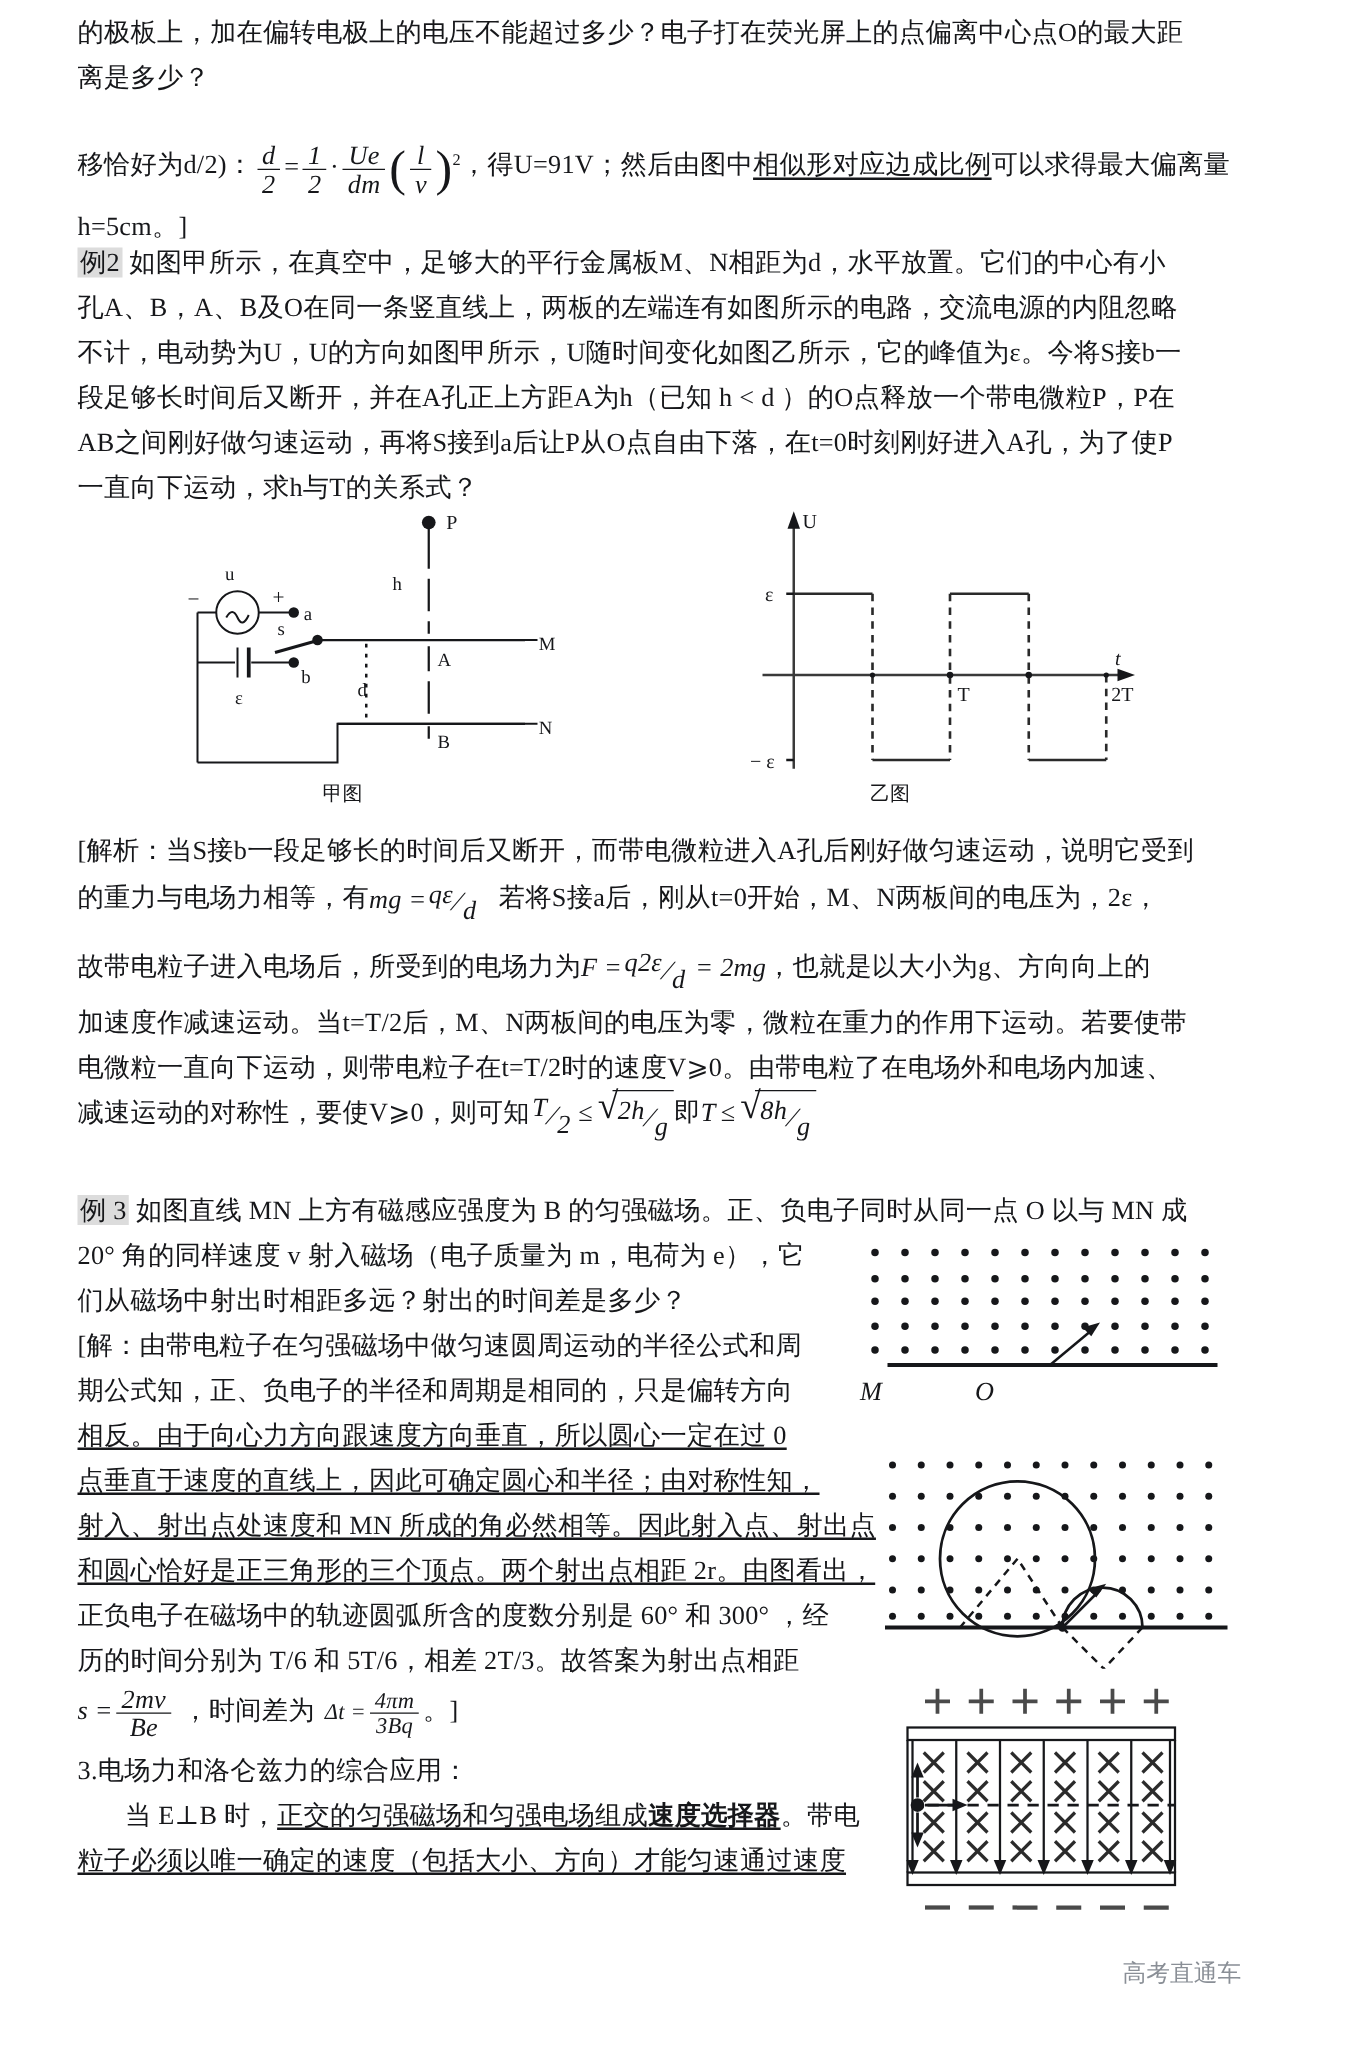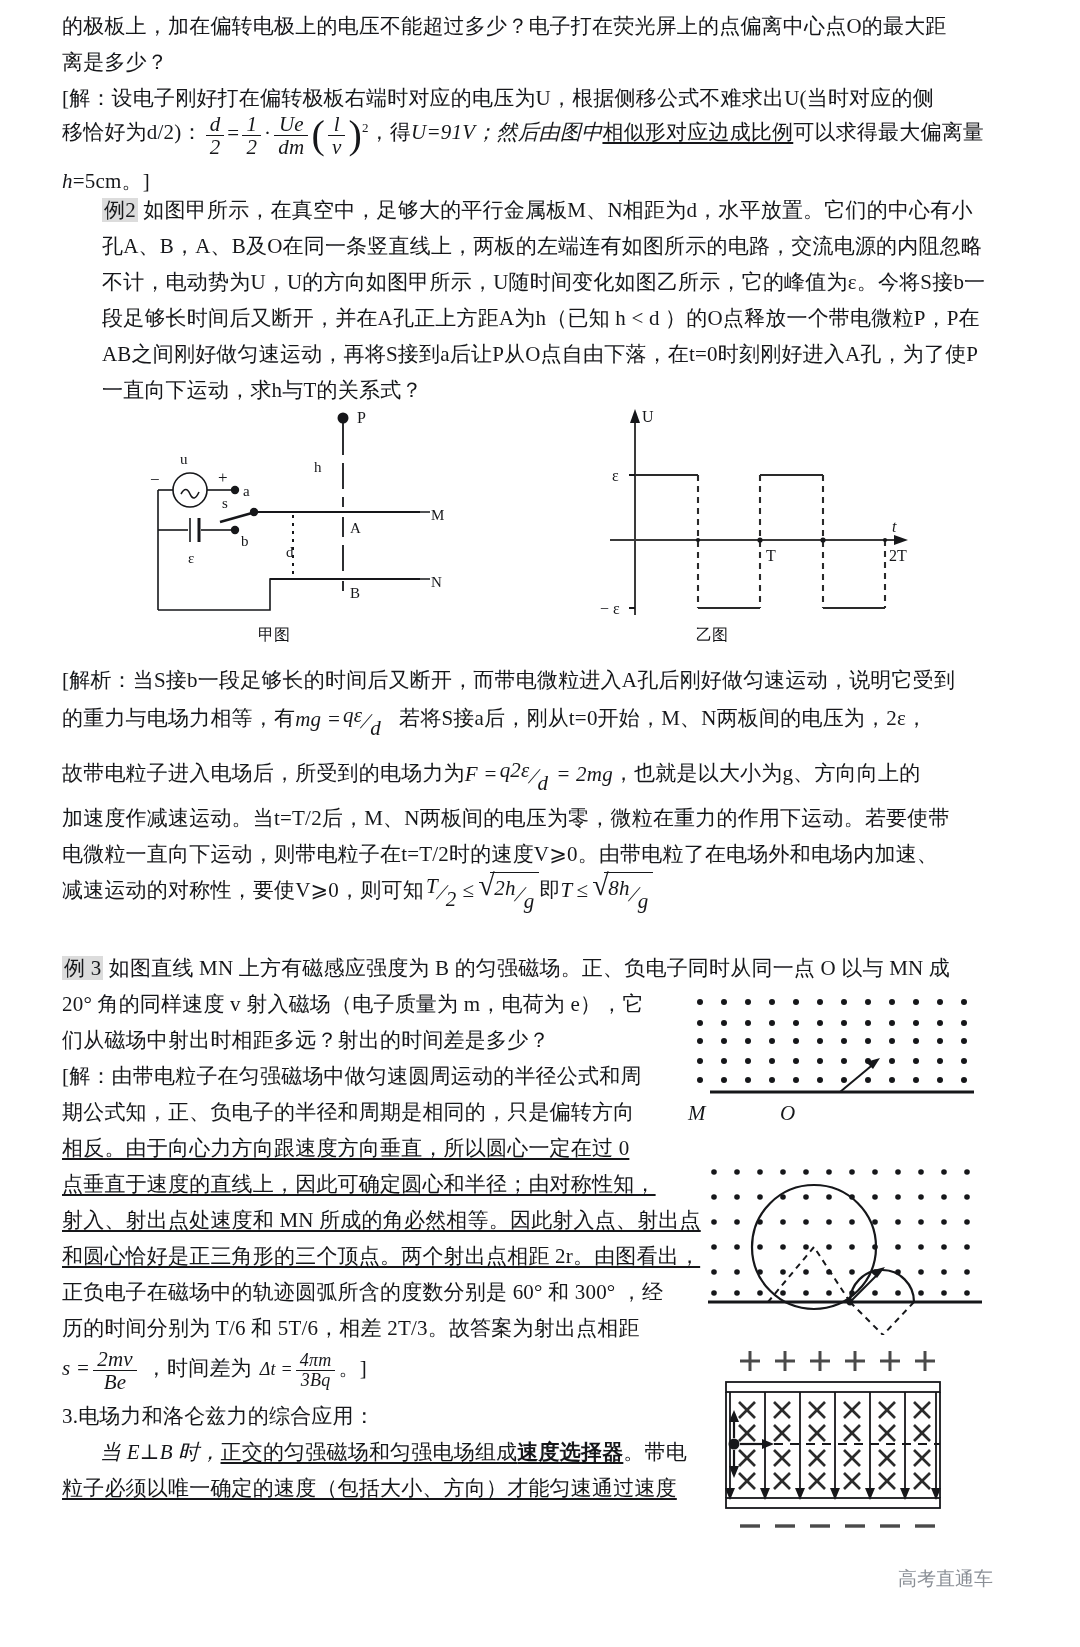--- a/index.html
+++ b/index.html
@@ -22,21 +22,21 @@
     font-family: "Liberation Serif", "DejaVu Serif", serif;
     font-size: 21px;
     line-height: 36px;
     color: #16171a;
     letter-spacing: 0.2px;
   }
   .blk {
     position: absolute;
   }
   .line { white-space: nowrap; }
-  .it { font-style: italic; }
+  .it { }
   .bold { font-weight: bold; }
   .ul { text-decoration: underline; text-underline-offset: 3px; }
   .hl {
     background: #dcdcdc;
     padding: 0 2px;
   }
   
   .math {
     display: inline-block;
     vertical-align: middle;
@@ -106,32 +106,31 @@
   }
 </style>
 </head>
 <body>
 
 <div id="page">
 
   <div class="blk txt" style="left:62px; top:8px; width:960px;">
     <div class="line">的极板上，加在偏转电极上的电压不能超过多少？电子打在荧光屏上的点偏离中心点O的最大距</div>
     <div class="line">离是多少？</div>
-    <div class="line">[解：设电子刚好打在偏转极板右端时对应的电压为U，根据侧移公式不难求出U(当时对应的侧</div>
   </div>
 
   <div class="blk txt" style="left:62px; top:110px; width:960px; height:54px;">
     <span>移恰好为d/2)：</span><span class="math"><span class="frac"><span class="num">d</span><span class="den">2</span></span><span style="font-style:normal">=</span><span class="frac"><span class="num">1</span><span class="den">2</span></span><span style="font-style:normal">·</span><span class="frac"><span class="num">Ue</span><span class="den">dm</span></span><span class="paren">(</span><span class="frac"><span class="num">l</span><span class="den">v</span></span><span class="paren">)</span><span class="sup">2</span></span><span>，得</span><span class="it">U=91V；然后由图中</span><span class="ul">相似形对应边成比例</span><span>可以求得最大偏离量</span>
   </div>
 
   <div class="blk txt" style="left:62px; top:163px;">
     <span class="it">h</span><span>=5cm。]</span>
   </div>
 
-  <div class="blk txt" style="left:62px; top:192px; width:958px;margin-left:40px;">
+  <div class="blk txt" style="left:62px; top:192px; width:958px;">
     <div class="line">
       <span class="hl">例2</span>
       <span>如图甲所示，在真空中，足够大的平行金属板M、N相距为d，水平放置。它们的中心有小</span>
     </div>
     <div class="line">孔A、B，A、B及O在同一条竖直线上，两板的左端连有如图所示的电路，交流电源的内阻忽略</div>
     <div class="line">不计，电动势为U，U的方向如图甲所示，U随时间变化如图乙所示，它的峰值为ε。今将S接b一</div>
     <div class="line">段足够长时间后又断开，并在A孔正上方距A为h（已知 h &lt; d ）的O点释放一个带电微粒P，P在</div>
     <div class="line">AB之间刚好做匀速运动，再将S接到a后让P从O点自由下落，在t=0时刻刚好进入A孔，为了使P</div>
     <div class="line">一直向下运动，求h与T的关系式？</div>
   </div>

